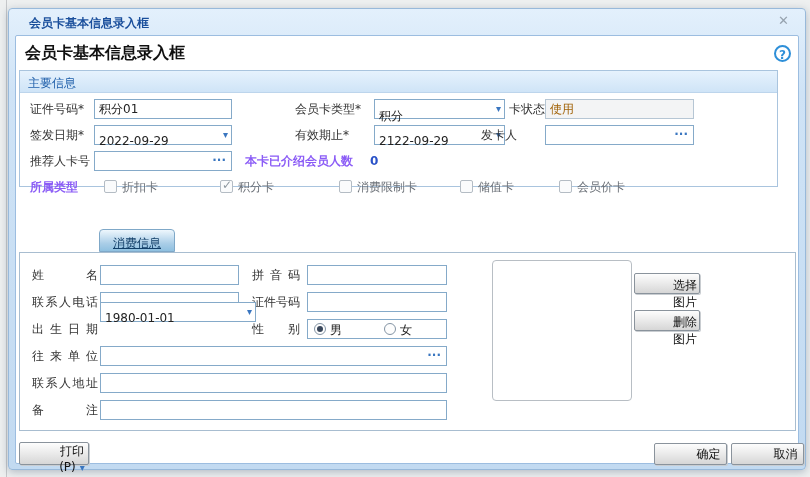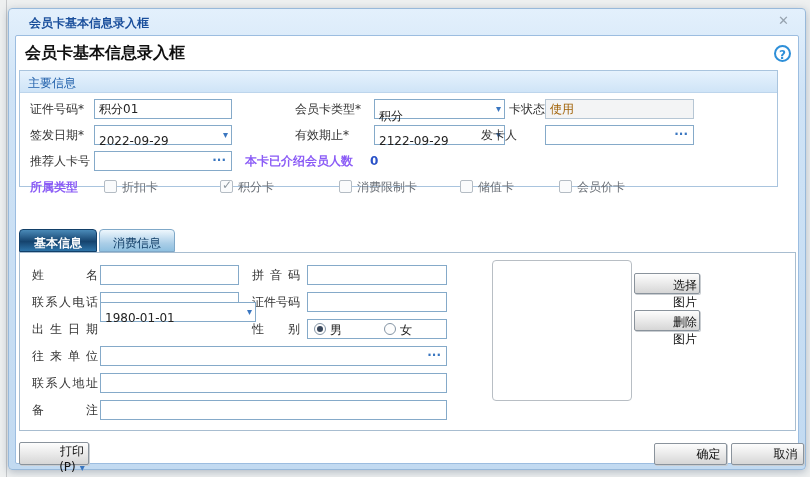--- a/index.html
+++ b/index.html
@@ -81,21 +81,21 @@
   .tab {
     position:absolute; height:23px; top:220px; border-radius:4px 4px 0 0;
     text-align:center; padding-top:5px; cursor:pointer;
   }
   .tab.active {
     background:linear-gradient(180deg,#4a8ab8 0%, #15436e 55%, #2d73a8 100%);
     color:#fff; border:1px solid #123f68; font-weight:bold; z-index:2;
   }
   .tab.inactive {
     background:linear-gradient(180deg,#eef7fd 0%, #a9cde7 65%, #8fc0e0 100%);
-    color:#123f68; border:1px solid #7fa8c8;
+    color:#123f68; border:1px solid #7fa8c8;text-decoration:underline;
   }
   .tabpanel {
     position:absolute; left:10px; top:243px; width:777px; height:179px;
     border:1px solid #a8bdd0; background:#fff;
   }
   .jlbl { display:inline-block; text-align:justify; text-align-last:justify; }
 
   .radiobox { position:absolute; height:20px; border:1px solid #85aac9; background:#fff; }
   .radio { position:absolute; top:3px; width:12px; height:12px; border:1px solid #8494a4; border-radius:50%; background:#fdfdfd; }
   .radio.selected::after {
@@ -174,21 +174,20 @@
     <span class="cb checked" style="left:200px;top:109px"></span>
     <span class="cb-lbl" style="left:218px;top:106px">积分卡</span>
     <span class="cb" style="left:319px;top:109px"></span>
     <span class="cb-lbl" style="left:337px;top:106px">消费限制卡</span>
     <span class="cb" style="left:440px;top:109px"></span>
     <span class="cb-lbl" style="left:458px;top:106px">储值卡</span>
     <span class="cb" style="left:539px;top:109px"></span>
     <span class="cb-lbl" style="left:557px;top:106px">会员价卡</span>
   </div>
 
-  <div class="tab active" style="left:10px;width:78px">基本信息</div>
   <div class="tab inactive" style="left:90px;width:76px">消费信息</div>
 
   <div class="tabpanel">
 
     <span class="lbl" style="left:12px;top:12px"><span class="jlbl" style="width:66px">姓名</span></span>
     <input class="inp" style="left: 80px; top: 12px; width: 139px;" value="">
     <span class="lbl" style="left:232px;top:12px"><span class="jlbl" style="width:48px">拼音码</span></span>
     <input class="inp" style="left: 287px; top: 12px; width: 140px;" value="">
 
     <span class="lbl" style="left:12px;top:39px"><span class="jlbl" style="width:66px">联系人电话</span></span>

